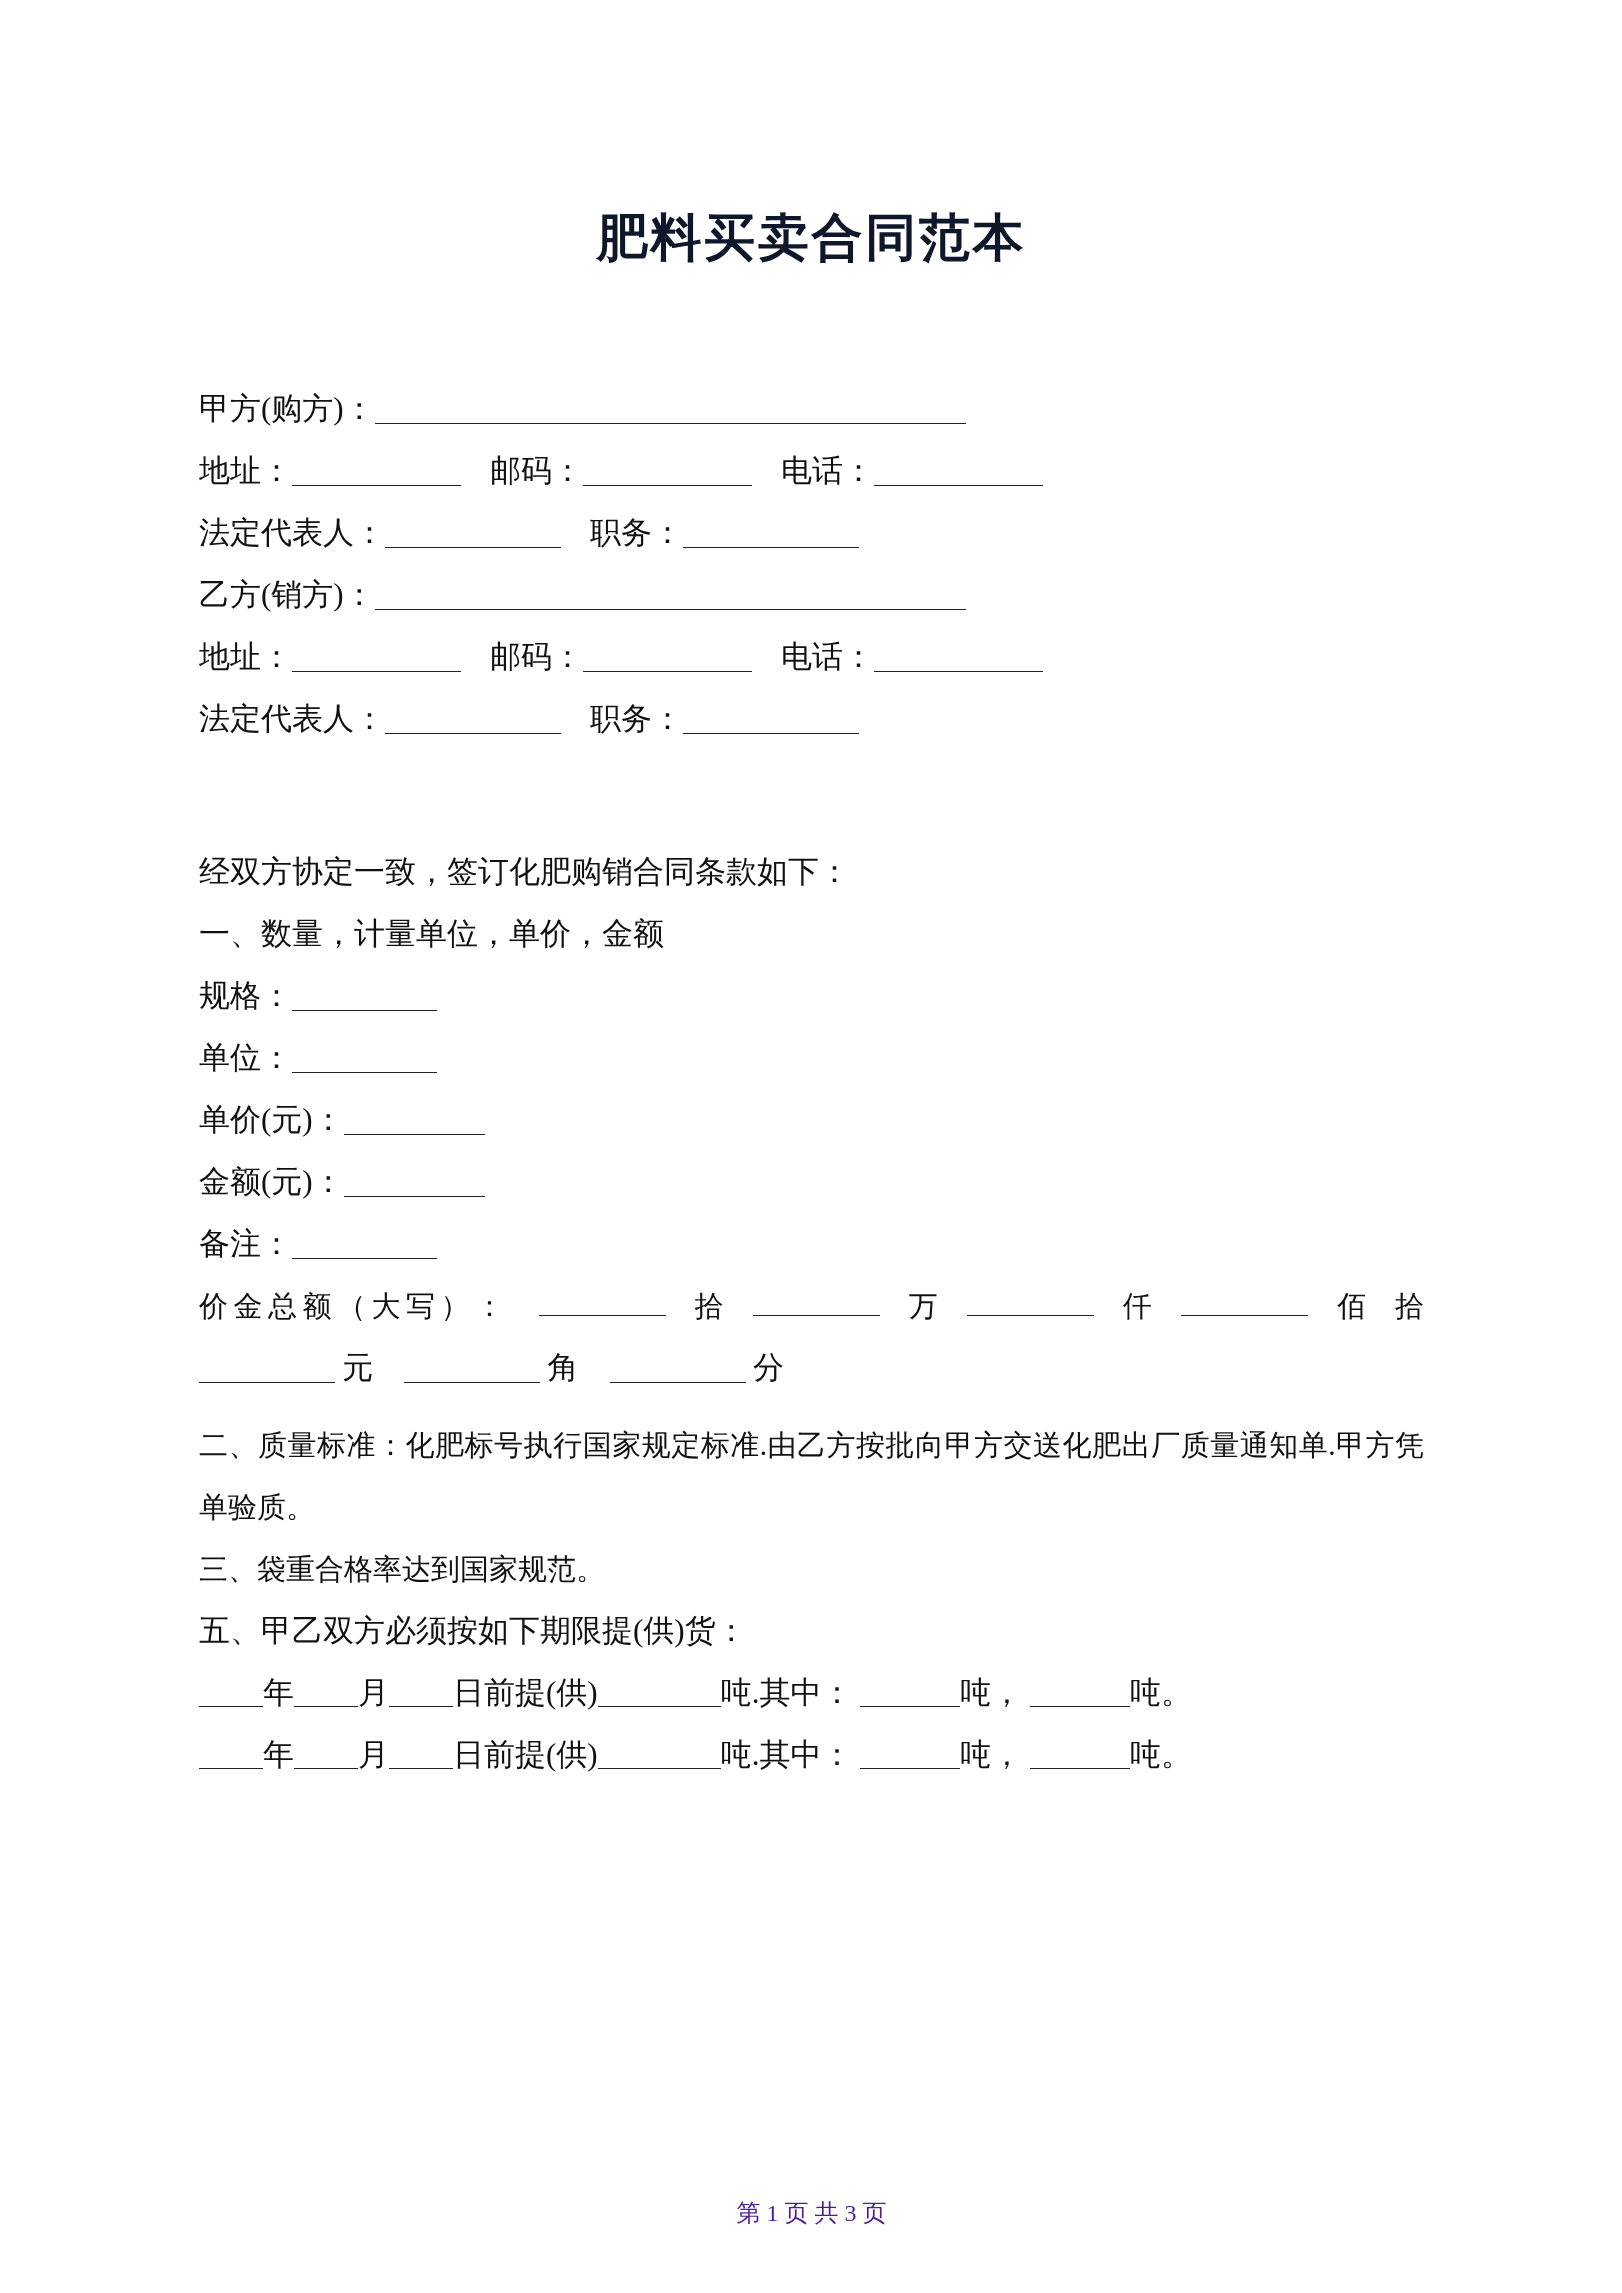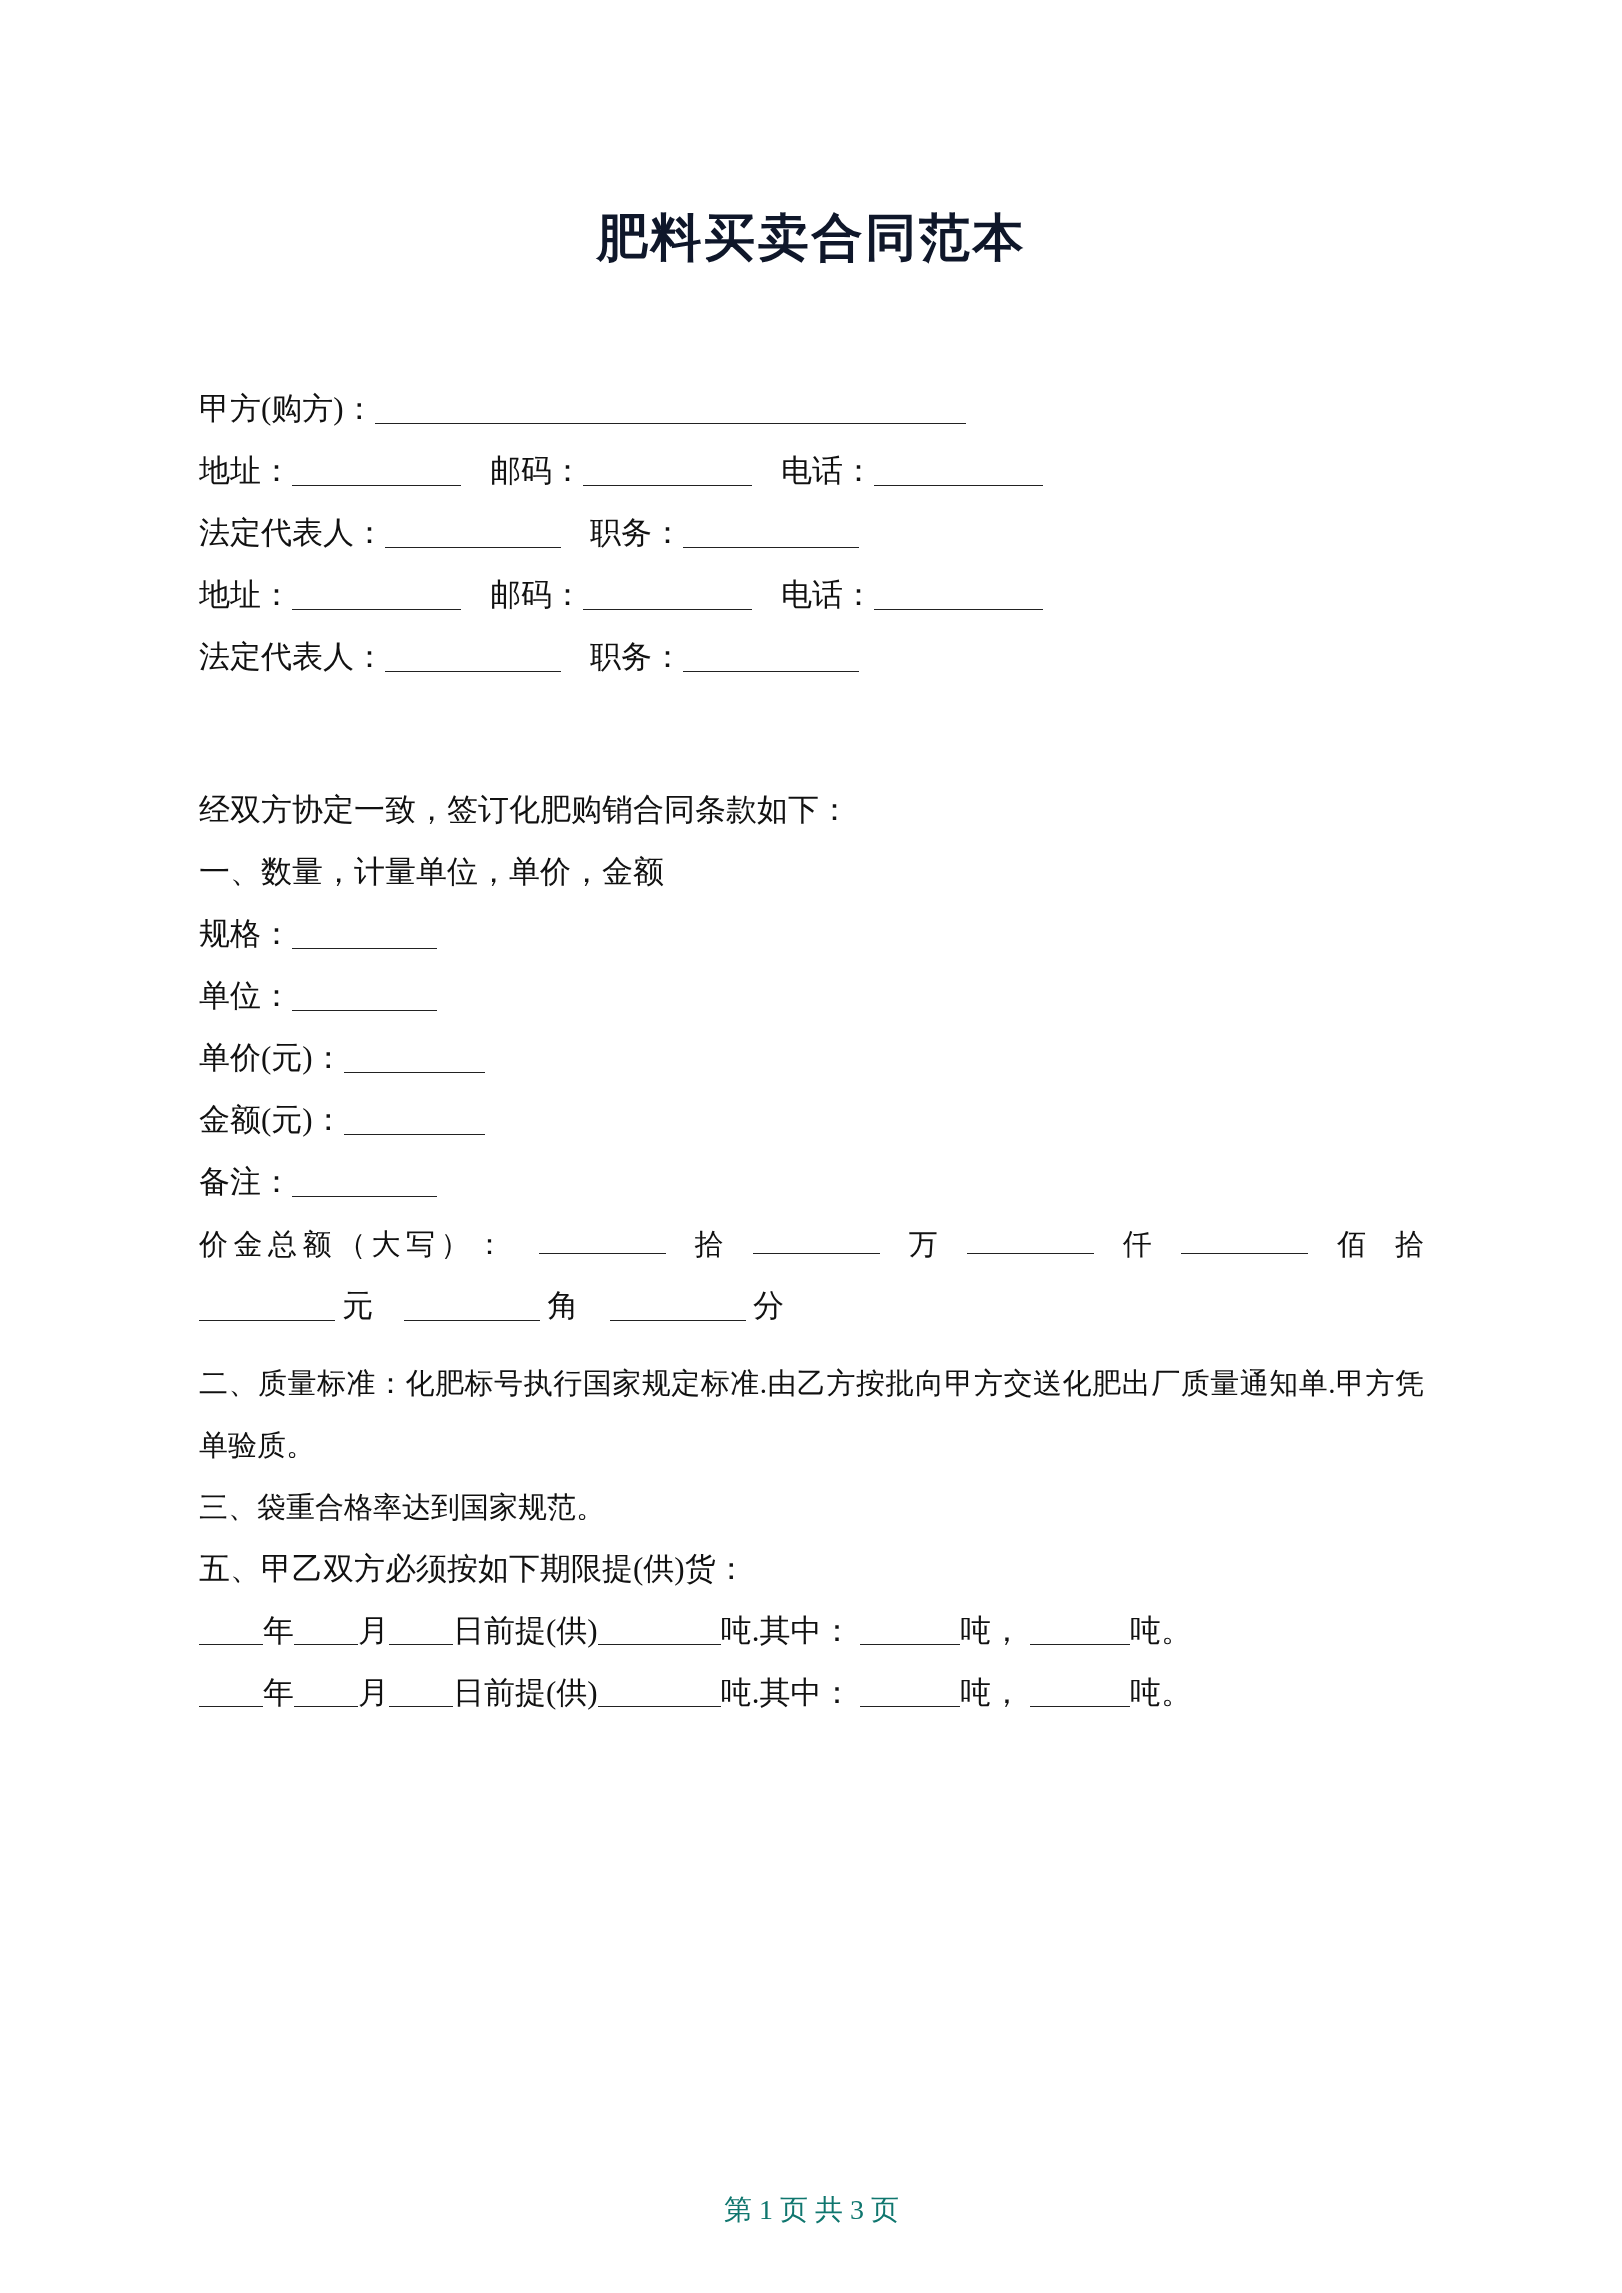--- a/index.html
+++ b/index.html
@@ -67,41 +67,44 @@
   }
   .total-line .label { letter-spacing: 5.5px; }
   .unit { margin-left: 7.3px; }
   .unit-gap { margin-right: 31px; }
   .footer {
     position: absolute;
     left: 0;
     bottom: 65px;
     width: 100%;
     text-align: center;
-    font-size: 28px;
-    color: #0f766e;
+    font-size: 24px;
+    color: #4c1d95;
   }
 </style>
 </head>
 <body>
 
 <div class="page">
 
   <h1 class="title">肥料买卖合同范本</h1>
 
   <div class="line">
     <span>甲方(购方)：</span><span class="blank w650"></span>
   </div>
   <div class="line">
     <span>地址：</span><span class="blank w186 gap-after"></span><span>邮码：</span><span class="blank w186 gap-after"></span><span>电话：</span><span class="blank w186"></span>
   </div>
   <div class="line">
     <span>法定代表人：</span><span class="blank w194 gap-after"></span><span>职务：</span><span class="blank w194"></span>
   </div>
 
+  <div class="line">
+    <span>乙方(销方)：</span><span class="blank w650"></span>
+  </div>
   <div class="line">
     <span>地址：</span><span class="blank w186 gap-after"></span><span>邮码：</span><span class="blank w186 gap-after"></span><span>电话：</span><span class="blank w186"></span>
   </div>
   <div class="line">
     <span>法定代表人：</span><span class="blank w194 gap-after"></span><span>职务：</span><span class="blank w194"></span>
   </div>
 
   <div class="line intro-block">经双方协定一致，签订化肥购销合同条款如下：</div>
 
   <div class="line">一、数量，计量单位，单价，金额</div>

